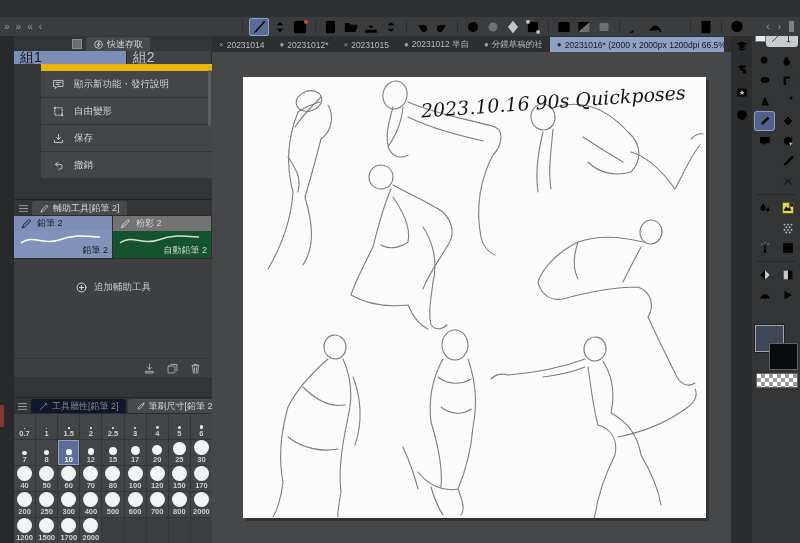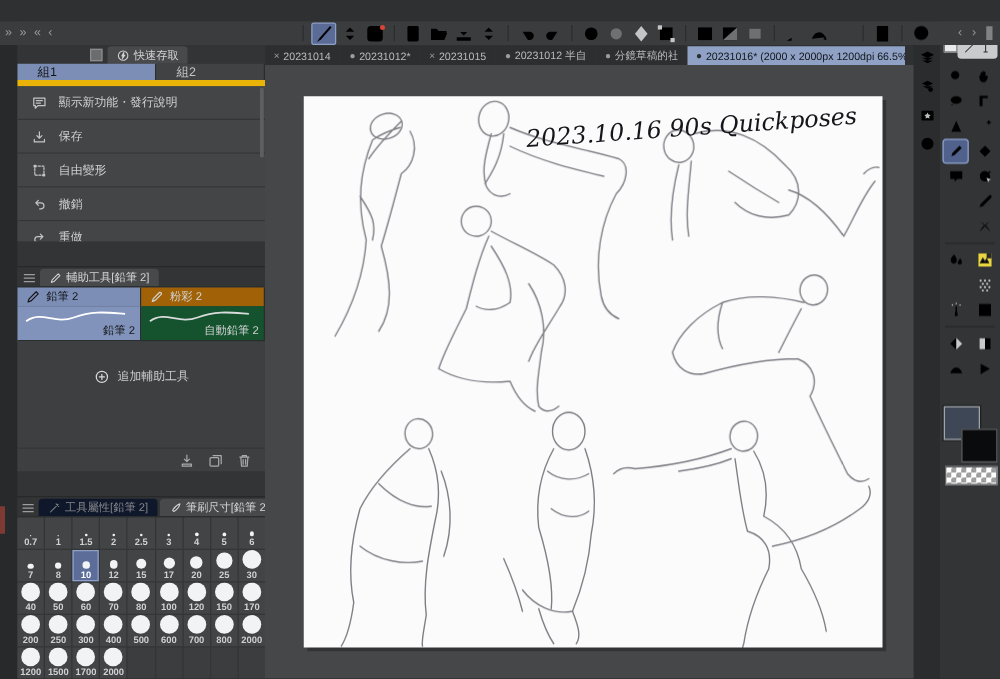--- a/index.html
+++ b/index.html
@@ -48,32 +48,32 @@
            flex-direction:column;background:#323436;gap:20px;}
   .phead{height:15px;display:flex;align-items:flex-end;gap:2px;background:#323436;padding-left:2px;}
   .phead .pmenu{width:14px;height:13px;color:#9b9d9f;}
   .ptab{height:14px;display:flex;align-items:center;gap:3px;padding:0 7px;background:#47494b;
         border-radius:3px 3px 0 0;font-size:9px;color:#d3d5d7;white-space:nowrap;}
   .ptab.dim{background:#0f172a;color:#85878a;}
   .ptab .ic svg{width:11px;height:11px;}
   #qa{height:157px;display:flex;flex-direction:column;position:relative;}
   #qa-chip{width:8px;height:8px;background:#6a6c6e;border:1px solid #8a8c8e;margin:0 2px 2px 56px;}
   #qa-groups{height:13px;display:flex;}
-  .qgroup{flex:1;display:flex;align-items:center;padding-left:16px;background:#404244;
-          font-size:10px;color:#c3c5c7;border-right:1px solid #2a2c2e;}
+  .qgroup{flex:1;display:flex;align-items:center;padding-left:6px;background:#404244;
+          font-size:14px;color:#c3c5c7;border-right:1px solid #2a2c2e;}
   .qgroup.sel{background:#7d8eb6;color:#15171b;flex:1.35;}
-  #qa-list{flex:1;background:#3f4143;overflow:hidden;border-top:5px solid #eab308;}
+  #qa-list{flex:1;background:#3f4143;overflow:hidden;border-top:7px solid #eab308;margin-left:27px;}
   .qrow{height:26px;display:flex;align-items:center;gap:8px;padding-left:10px;background:#434547;
         border-bottom:1px solid #333537;font-size:9.5px;color:#cfd1d3;}
   .qrow .ic{width:15px;color:#c3c5c7;}
   #qa-scroll{position:absolute;right:1px;top:34px;width:3px;height:56px;background:#5d5f61;border-radius:2px;}
   
   #subtool{height:208px;display:flex;flex-direction:column;border-top:1px solid #232527;}
   #st-tabs{height:15px;display:flex;border-top:1px solid #2a2c2e;}
-  .sttab{flex:1;display:flex;align-items:center;gap:4px;padding-left:6px;background:#a16207;
+  .sttab{flex:1;display:flex;align-items:center;gap:4px;padding-left:6px;background:#737373;
          font-size:9px;color:#d3d5d7;border-right:1px solid #2a2c2e;}
   .sttab.sel{background:#7d8eb6;color:#15171b;}
   #st-brushes{height:28px;display:flex;}
   .bcellbig{flex:1;position:relative;background:#14532d;border-right:1px solid #2a2c2e;
             border-bottom:1px solid #2a2c2e;}
   .bcellbig.sel{background:#8193ba;}
   .bcellbig svg.squig{position:absolute;left:4px;top:2px;width:86px;height:14px;fill:none;
             stroke:#d8dadc;stroke-width:1.5;}
   .bcellbig.sel svg.squig{stroke:#ffffff;}
   .bcellbig .blabel{position:absolute;right:4px;bottom:1px;font-size:9px;color:#cfd1d3;}
@@ -360,50 +360,42 @@
               <svg viewBox="0 0 16 16">
                 <path d="M2.5 3h11v7.5h-7L4 13v-2.5H2.5z"></path>
                 <path d="M5 5.5h6M5 8h4"></path>
               </svg>
             </span>
             <span>顯示新功能・發行說明</span>
           </div>
           <div class="qrow">
             <span class="ic">
               <svg viewBox="0 0 16 16">
-                <path d="M3 10.5V13h10v-2.5M8 3v6M5.5 6.8L8 9.3l2.5-2.5"></path>
-              </svg>
-            </span>
-            <span>保存</span>
-          </div>
-          <div class="qrow">
-            <span class="ic">
-              <svg viewBox="0 0 16 16">
                 <rect x="3.5" y="3.5" width="9" height="9" stroke-dasharray="2 1.5"></rect>
                 <rect x="2.3" y="2.3" width="2.6" height="2.6" fill="currentColor" stroke="none"></rect>
                 <rect x="11.1" y="11.1" width="2.6" height="2.6" fill="currentColor" stroke="none"></rect>
               </svg>
             </span>
             <span>自由變形</span>
           </div>
           <div class="qrow">
             <span class="ic">
               <svg viewBox="0 0 16 16">
+                <path d="M3 10.5V13h10v-2.5M8 3v6M5.5 6.8L8 9.3l2.5-2.5"></path>
+              </svg>
+            </span>
+            <span>保存</span>
+          </div>
+          <div class="qrow">
+            <span class="ic">
+              <svg viewBox="0 0 16 16">
                 <path d="M4.5 6.5h5a3 3 0 1 1 0 6h-1.2M4.5 6.5L7 4M4.5 6.5L7 9"></path>
               </svg>
             </span>
             <span>撤銷</span>
-          </div>
-          <div class="qrow">
-            <span class="ic">
-              <svg viewBox="0 0 16 16">
-                <path d="M11.5 6.5h-5a3 3 0 1 0 0 6h1.2M11.5 6.5L9 4M11.5 6.5L9 9"></path>
-              </svg>
-            </span>
-            <span>重做</span>
           </div>
         </div>
       <div id="qa-scroll"></div>
     </div>
 
     <div id="subtool">
       <div class="phead">
         <span class="pmenu ic">
           <svg viewBox="0 0 16 16">
               <path d="M3 4.5h10M3 8h10M3 11.5h10"></path>

